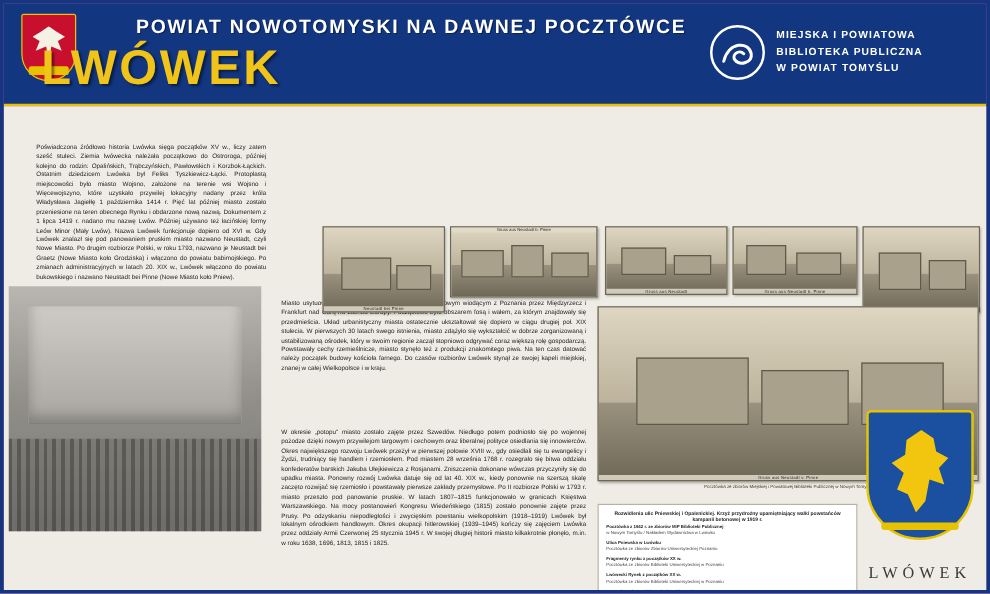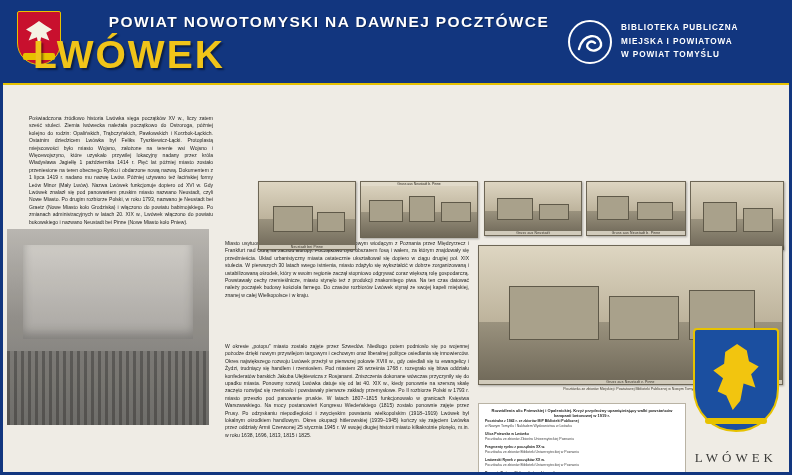--- a/index.html
+++ b/index.html
@@ -257,22 +257,22 @@
     <div class="title-city">LWÓWEK</div>
 
     <div class="lib-logo">
       <div class="lib-mark">
         <svg width="46" height="46" viewBox="0 0 46 46">
           <circle cx="23" cy="23" r="21" fill="none" stroke="#ffffff" stroke-width="2"></circle>
           <path d="M12 30 C 16 14, 32 14, 34 24 C 35 31, 25 34, 21 29 C 18 25, 24 20, 28 24" fill="none" stroke="#ffffff" stroke-width="2.4" stroke-linecap="round"></path>
         </svg>
       </div>
       <div class="lib-lines">
+        <div>MIEJSKA I POWIATOWA</div>
         <div>BIBLIOTEKA PUBLICZNA</div>
-        <div>MIEJSKA I POWIATOWA</div>
         <div>W POWIAT TOMYŚLU</div>
       </div>
     </div>
   </div>
 
   <div class="content">
 
     <div class="bg-photo"></div>
 
     <div class="col col-left">Poświadczona źródłowo historia Lwówka sięga początków XV w., liczy zatem sześć stuleci. Ziemia lwówecka należała początkowo do Ostroroga, później kolejno do rodzin: Opalińskich, Trąbczyńskich, Pawłowskich i Korzbok-Łąckich. Ostatnim dziedzicem Lwówka był Feliks Tyszkiewicz-Łącki. Protoplastą miejscowości było miasto Wojsno, założone na terenie wsi Wojsno i Więcewojszyno, które uzyskało przywilej lokacyjny nadany przez króla Władysława Jagiełłę 1 października 1414 r. Pięć lat później miasto zostało przeniesione na teren obecnego Rynku i obdarzone nową nazwą. Dokumentem z 1 lipca 1419 r. nadano mu nazwę Lwów. Później używano też łacińskiej formy Leów Minor (Mały Lwów). Nazwa Lwówek funkcjonuje dopiero od XVI w. Gdy Lwówek znalazł się pod panowaniem pruskim miasto nazwano Neustadt, czyli Nowe Miasto. Po drugim rozbiorze Polski, w roku 1793, nazwano je Neustadt bei Graetz (Nowe Miasto koło Grodziska) i włączono do powiatu babimojskiego. Po zmianach administracyjnych w latach 20. XIX w., Lwówek włączono do powiatu bukowskiego i nazwano Neustadt bei Pinne (Nowe Miasto koło Pniew).</div>

